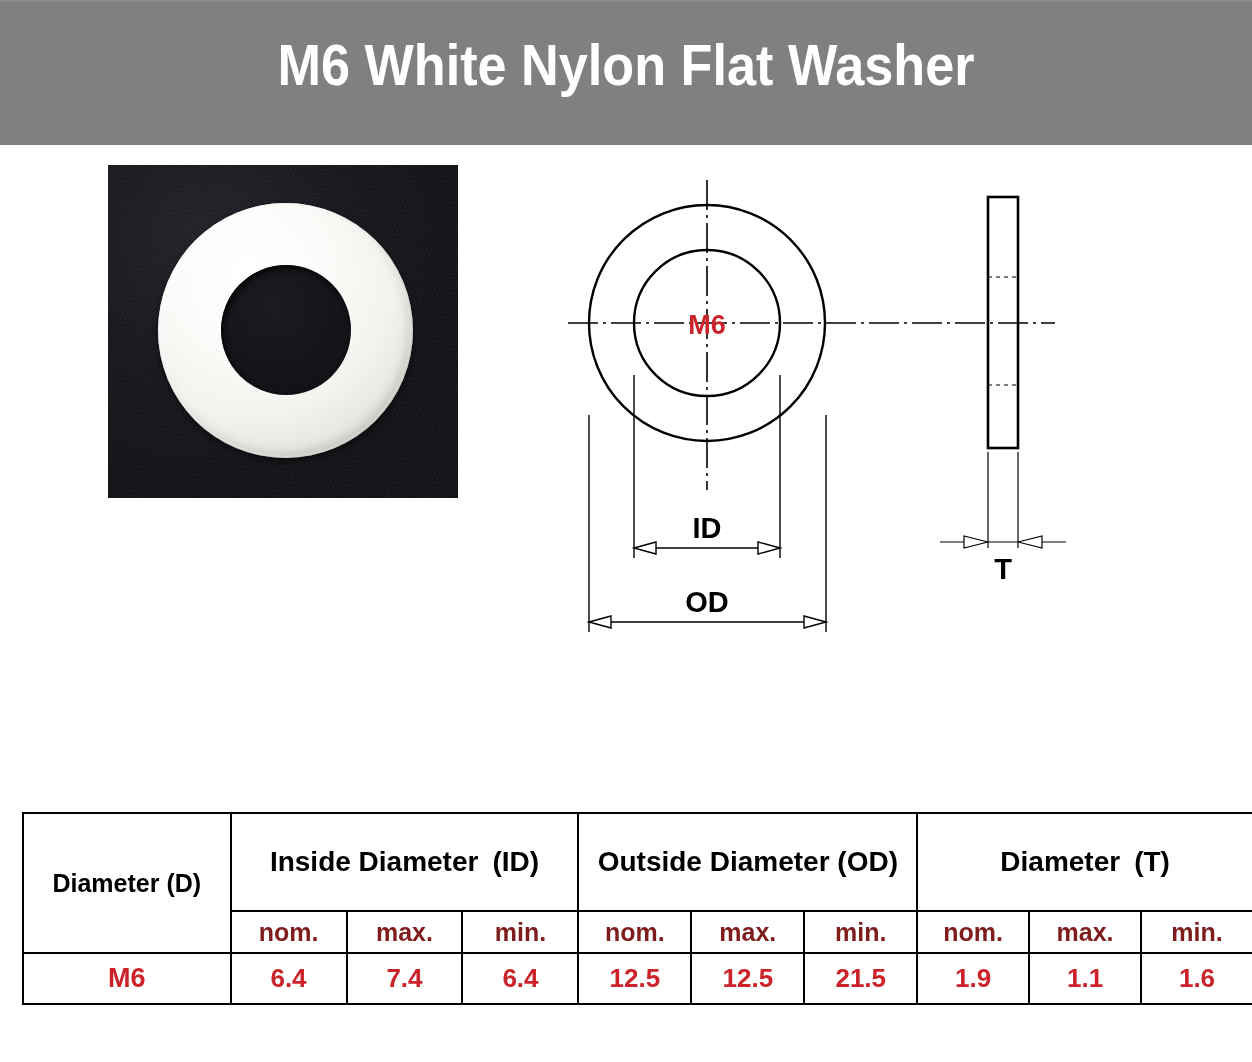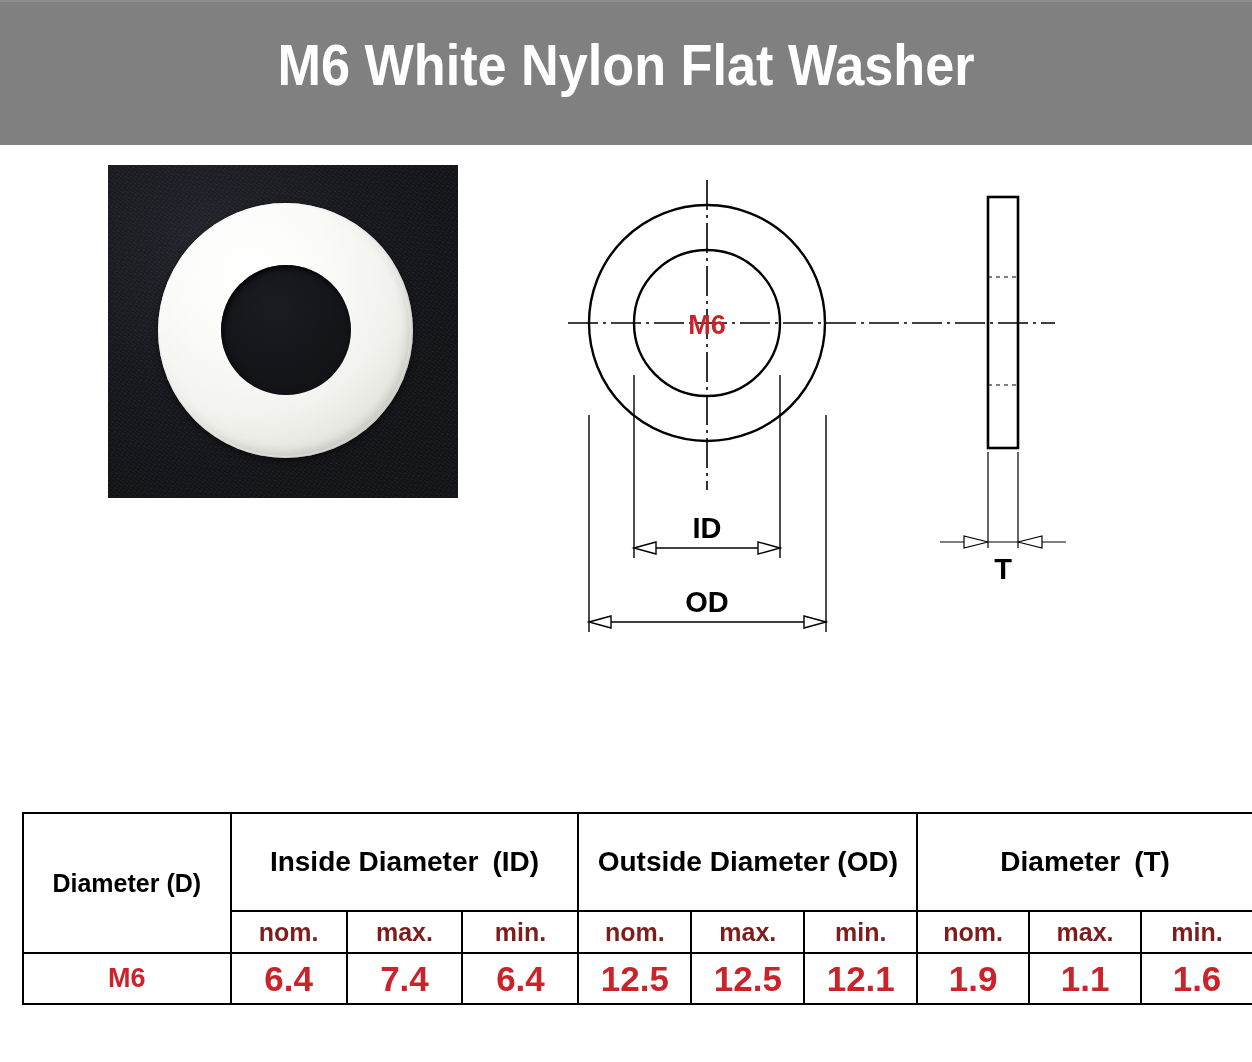--- a/index.html
+++ b/index.html
@@ -154,21 +154,21 @@
     margin-left: 28px;
   }
   .spec-table .sub-head {
     height: 40px;
     font-size: 25px;
     font-weight: bold;
     color: #7f1d1d;
   }
   .spec-table .data-cell {
     height: 49px;
-    font-size: 35px;
+    font-size: 26px;
     font-weight: bold;
     color: #CC2229;
   }
   .spec-table .data-cell.label-cell {
     font-size: 27px;
   }
 </style>
 </head>
 <body>
 
@@ -264,21 +264,21 @@
       </tr>
     </thead>
     <tbody>
       <tr>
         <td class="data-cell label-cell">M6</td>
         <td class="data-cell">6.4</td>
         <td class="data-cell">7.4</td>
         <td class="data-cell">6.4</td>
         <td class="data-cell">12.5</td>
         <td class="data-cell">12.5</td>
-        <td class="data-cell">12.1</td>
+        <td class="data-cell">21.5</td>
         <td class="data-cell">1.9</td>
         <td class="data-cell">1.1</td>
         <td class="data-cell">1.6</td>
       </tr>
     </tbody>
   </table>
 
 </div>
 
 </body></html>

